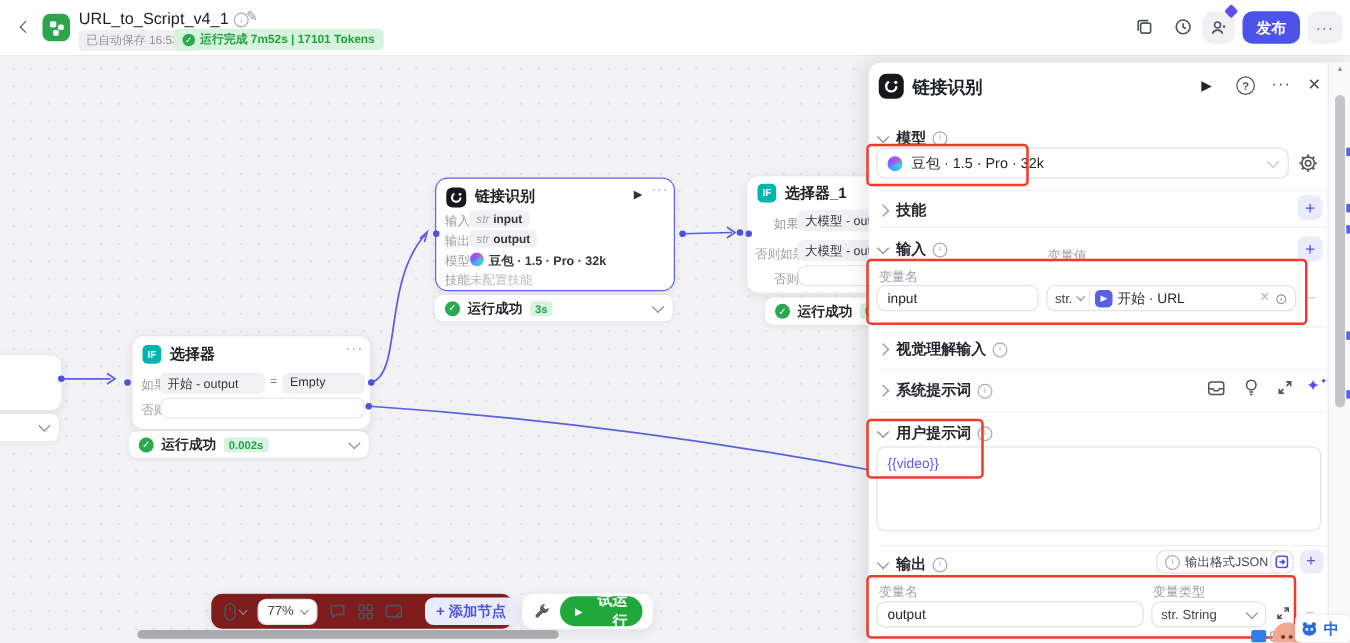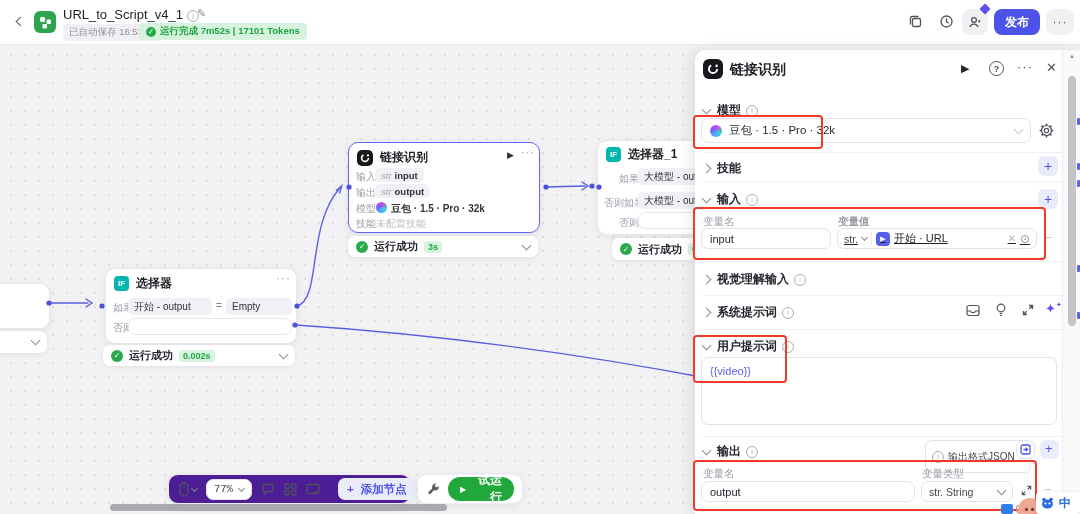--- a/index.html
+++ b/index.html
@@ -183,21 +183,21 @@
         <circle cx="6" cy="5" r="2.4"></circle>
         <path d="M2,12 a4.2,4.2 0 0 1 8,0"></path>
         <path d="M10.5,5.5 l1.5,1.5 M12,5.5 l-1.5,1.5" stroke-width="1.1"></path>
       </svg>
   </span>
   <span class="a" style="left:981px;top:5px;width:8px;height:8px;background:#5c4ff0;transform:rotate(45deg);border-radius:1.5px;"></span>
   <span class="a" style="left:994px;top:9px;width:46px;height:26px;background:#4d53e8;color:#fff;border-radius:8px;font-size:12px;font-weight:700;display:flex;align-items:center;justify-content:center;">发布</span>
   <span class="a" style="left:1046px;top:9px;width:28px;height:26px;background:#f1f1f4;border-radius:8px;color:#4e535c;font-size:12px;display:flex;align-items:center;justify-content:center;letter-spacing:1px;">···</span>
 </div>
 
-<div class="a f" style="left:168px;top:474px;width:243px;height:30px;background:#4c1d95;border:1px solid #ececf1;border-radius:10px;box-shadow:0 2px 8px rgba(30,30,60,.08);z-index:20;padding:0 10px;box-sizing:border-box;gap:9px;font-family:Liberation Mono, monospace;">
+<div class="a f" style="left:168px;top:474px;width:243px;height:30px;background:#7f1d1d;border:1px solid #ececf1;border-radius:10px;box-shadow:0 2px 8px rgba(30,30,60,.08);z-index:20;padding:0 10px;box-sizing:border-box;gap:9px;">
   <span class="f" style="gap:3px;">
     <svg width="10" height="15" viewBox="0 0 10 15" fill="none" stroke="#4e535c" stroke-width="1.3">
         <rect x="1" y="1" width="8" height="13" rx="4"></rect>
         <path d="M5,3.5 V6"></path>
       </svg>
     <span class="chv" style="width:4px;height:4px;margin-top:-2px;"></span>
   </span>
   <span class="f field" style="height:21px;padding:0 7px;gap:6px;">
     <span style="font-size:10.5px;color:#42464e;">77%</span>
     <span class="chv" style="width:4px;height:4px;margin-top:-2px;"></span>
@@ -288,23 +288,23 @@
   <span class="a plusbtn" style="left:343px;top:106px;">+</span>
   <div class="a divider" style="left:8px;top:131px;width:362px;"></div>
 
   <div class="a f" style="left:8px;top:141px;">
     <span class="chv secchev" style="margin-top:-3px;"></span>
     <span class="sechead">输入</span>
     <span class="infoi">i</span>
   </div>
   <span class="a plusbtn" style="left:343px;top:139px;">+</span>
   <span class="a g105" style="left:8px;top:165px;">变量名</span>
-  <span class="a g105" style="left:143px;top:165px;font-weight:bold;">变量值</span>
+  <span class="a g105" style="left:143px;top:148px;">变量值</span>
   <input class="a field" readonly="" style="left: 6px; top: 178px; width: 130px; height: 21px; font-size: 11px; color: rgb(35, 38, 46); padding: 0px 8px; border: 1px solid rgb(226, 226, 232);" value="input">
-  <div class="a f field" style="left:142px;top:178px;width:200px;height:21px;padding:0 6px;gap:4px;text-decoration:underline;">
+  <div class="a f field" style="left:142px;top:178px;width:200px;height:21px;padding:0 6px;gap:4px;">
     <span style="font-size:10.5px;color:#42464e;">str.</span>
     <span class="chv" style="width:4px;height:4px;margin-top:-2px;"></span>
     <span style="width:1px;height:13px;background:#e6e6ec;"></span>
     <span style="width:14px;height:14px;background:#585fe8;border-radius:4px;color:#fff;font-size:7px;display:flex;align-items:center;justify-content:center;">▶</span>
     <span style="font-size:11px;color:#23262e;white-space:nowrap;">开始 · URL</span>
     <span style="margin-left:auto;color:#b0b4bc;font-size:10px;">✕</span>
     <span style="color:#8f949c;font-size:12px;">⊙</span>
   </div>
   <span class="a" style="left:350px;top:180px;color:#c9ccd3;font-size:13px;">−</span>
   <div class="a divider" style="left:8px;top:211px;width:362px;"></div>
@@ -349,21 +349,21 @@
   <div class="a field" style="left:6px;top:307px;width:356px;height:68px;border-color:#e3e3ea;">
     <span style="position:absolute;left:8px;top:7px;font-size:11px;color:#585fe8;">{{video}}</span>
   </div>
   <div class="a divider" style="left:8px;top:386px;width:362px;"></div>
 
   <div class="a f" style="left:8px;top:393px;">
     <span class="chv secchev" style="margin-top:-3px;"></span>
     <span class="sechead">输出</span>
     <span class="infoi">i</span>
   </div>
-  <div class="a f field" style="left:230px;top:390px;height:33px;padding:0 6px;gap:4px;">
+  <div class="a f field" style="left:230px;top:390px;height:19px;padding:0 6px;gap:4px;">
     <span class="infoi" style="margin-left:0;">i</span>
     <span style="font-size:10px;color:#42464e;white-space:nowrap;">输出格式JSON</span>
     <span class="chv" style="width:4px;height:4px;margin-top:-2px;"></span>
   </div>
   <span class="a field" style="left:321px;top:390px;width:19px;height:19px;display:flex;align-items:center;justify-content:center;">
     <svg width="11" height="11" viewBox="0 0 11 11" fill="none" stroke="#4d53e8" stroke-width="1.3">
         <rect x="1" y="1" width="9" height="9" rx="2"></rect>
         <path d="M3.5,5.5 h4 M5.8,3.8 L7.5,5.5 L5.8,7.2"></path>
       </svg>
   </span>

